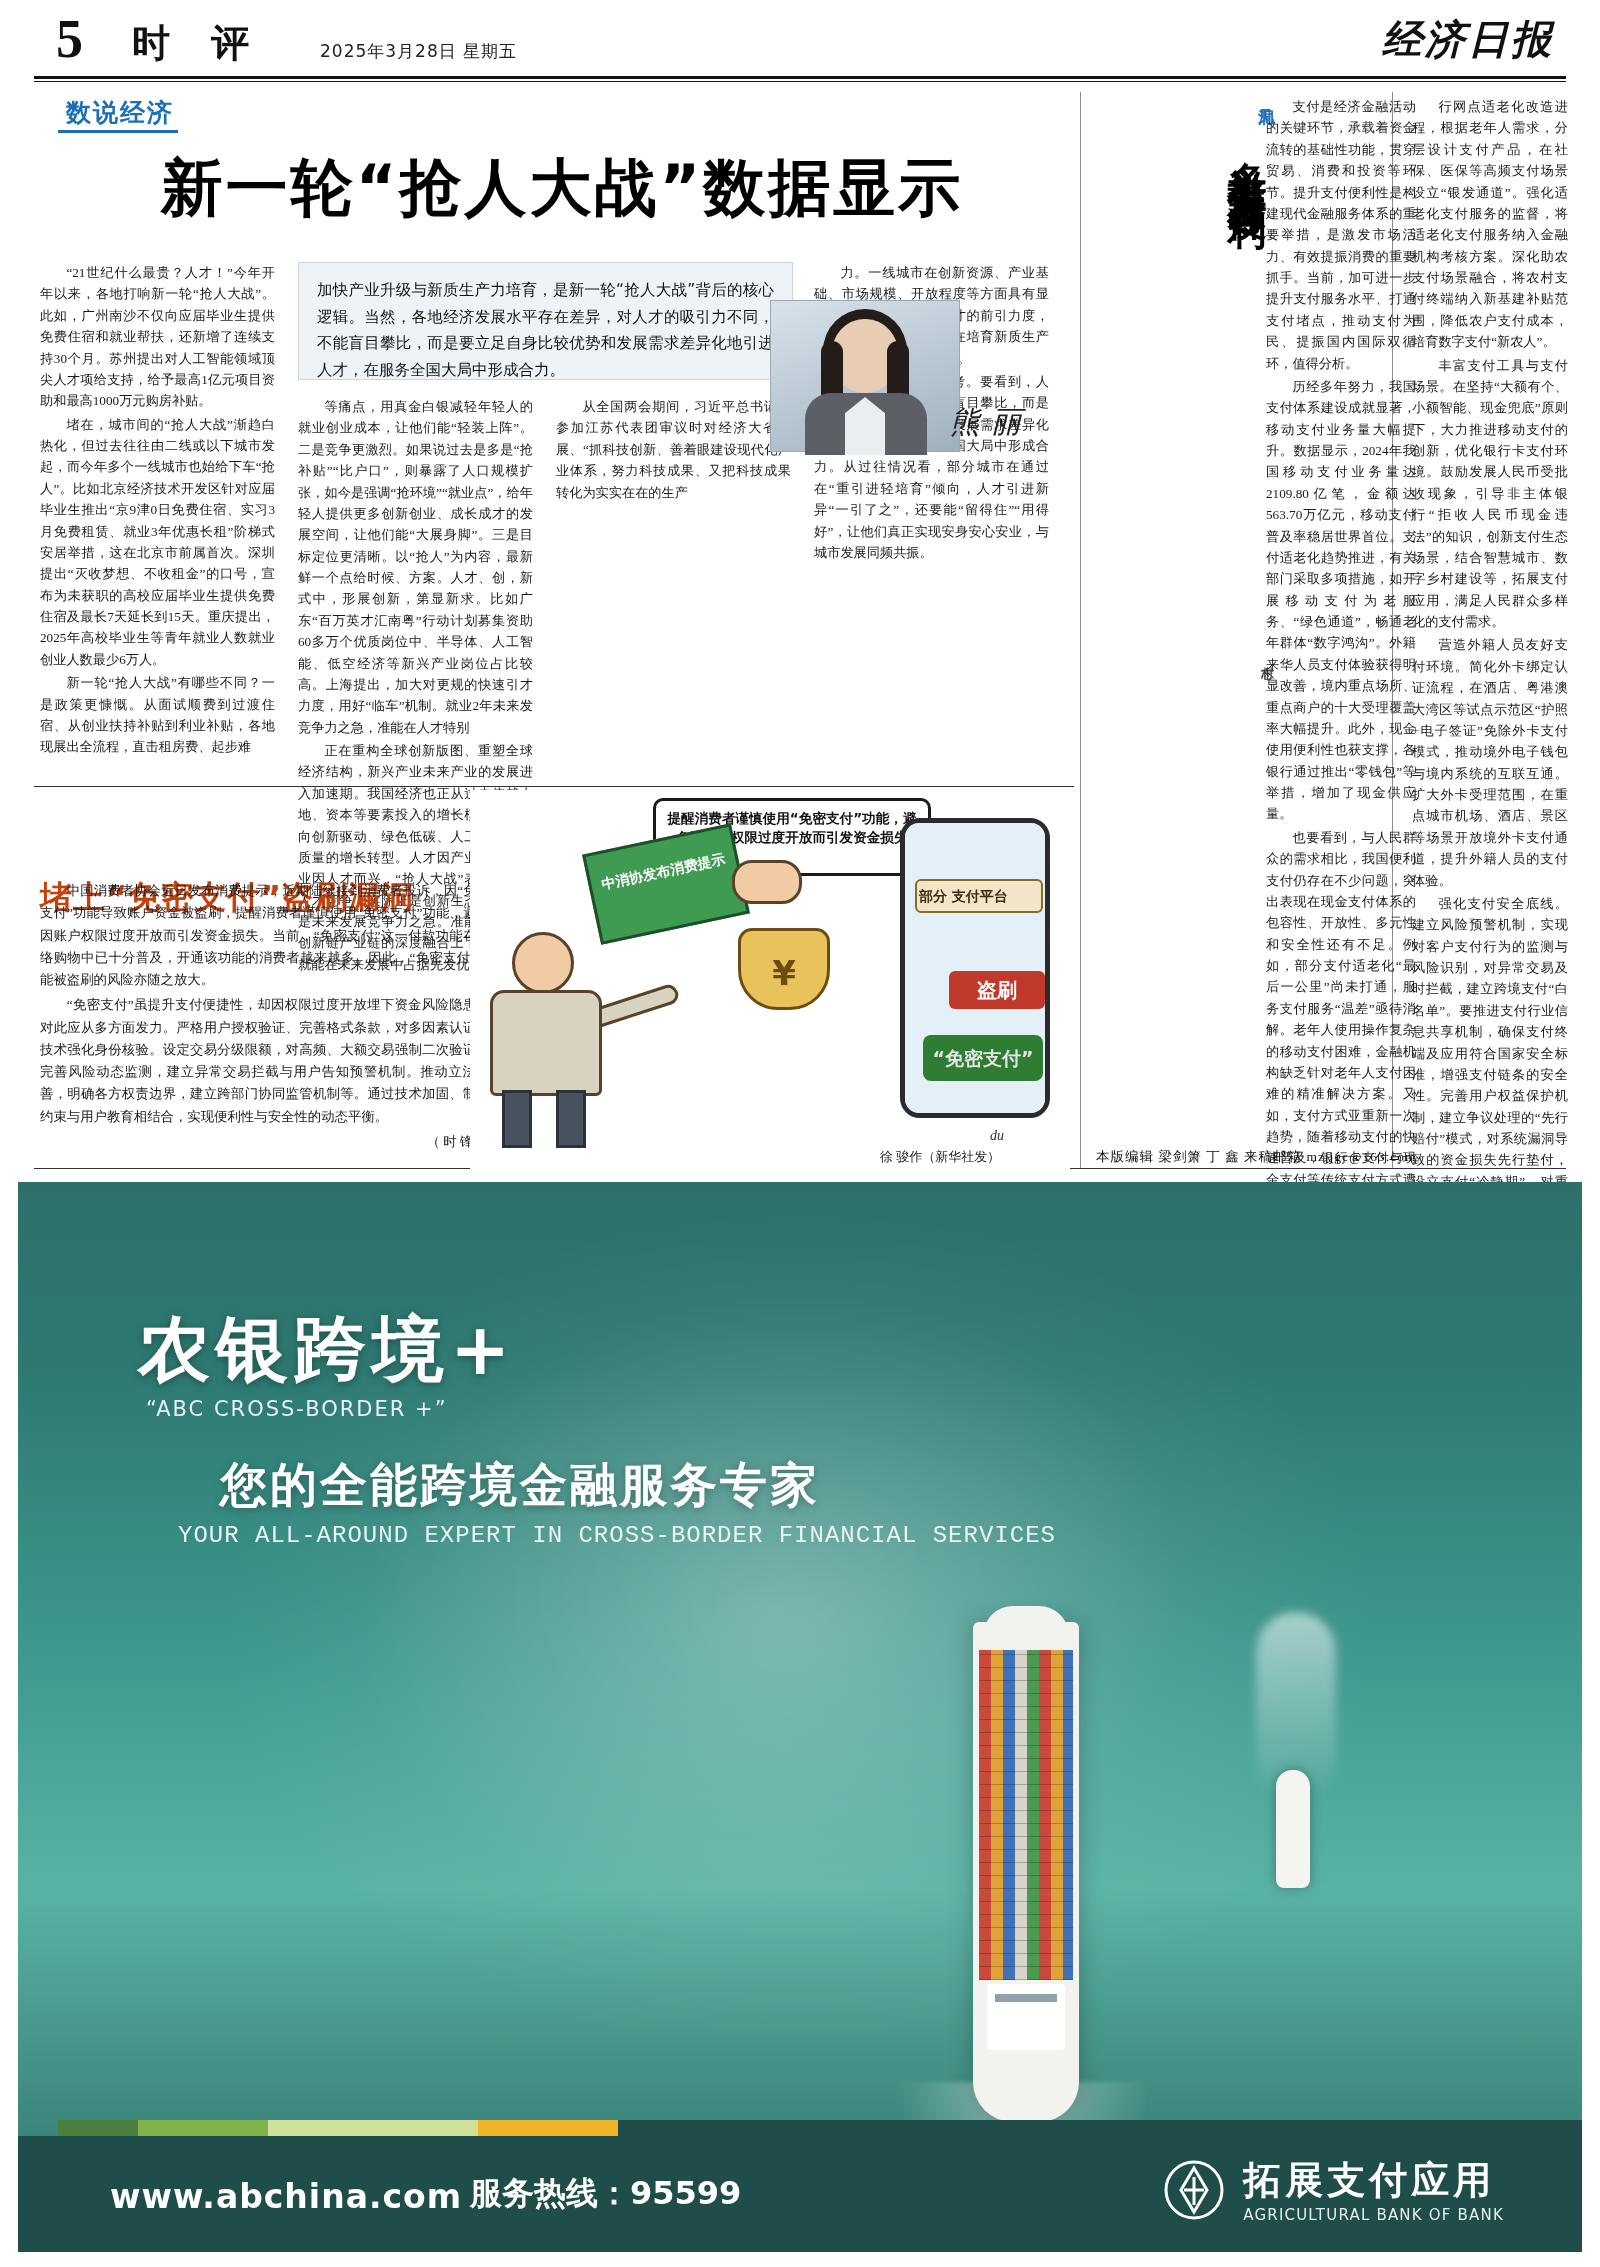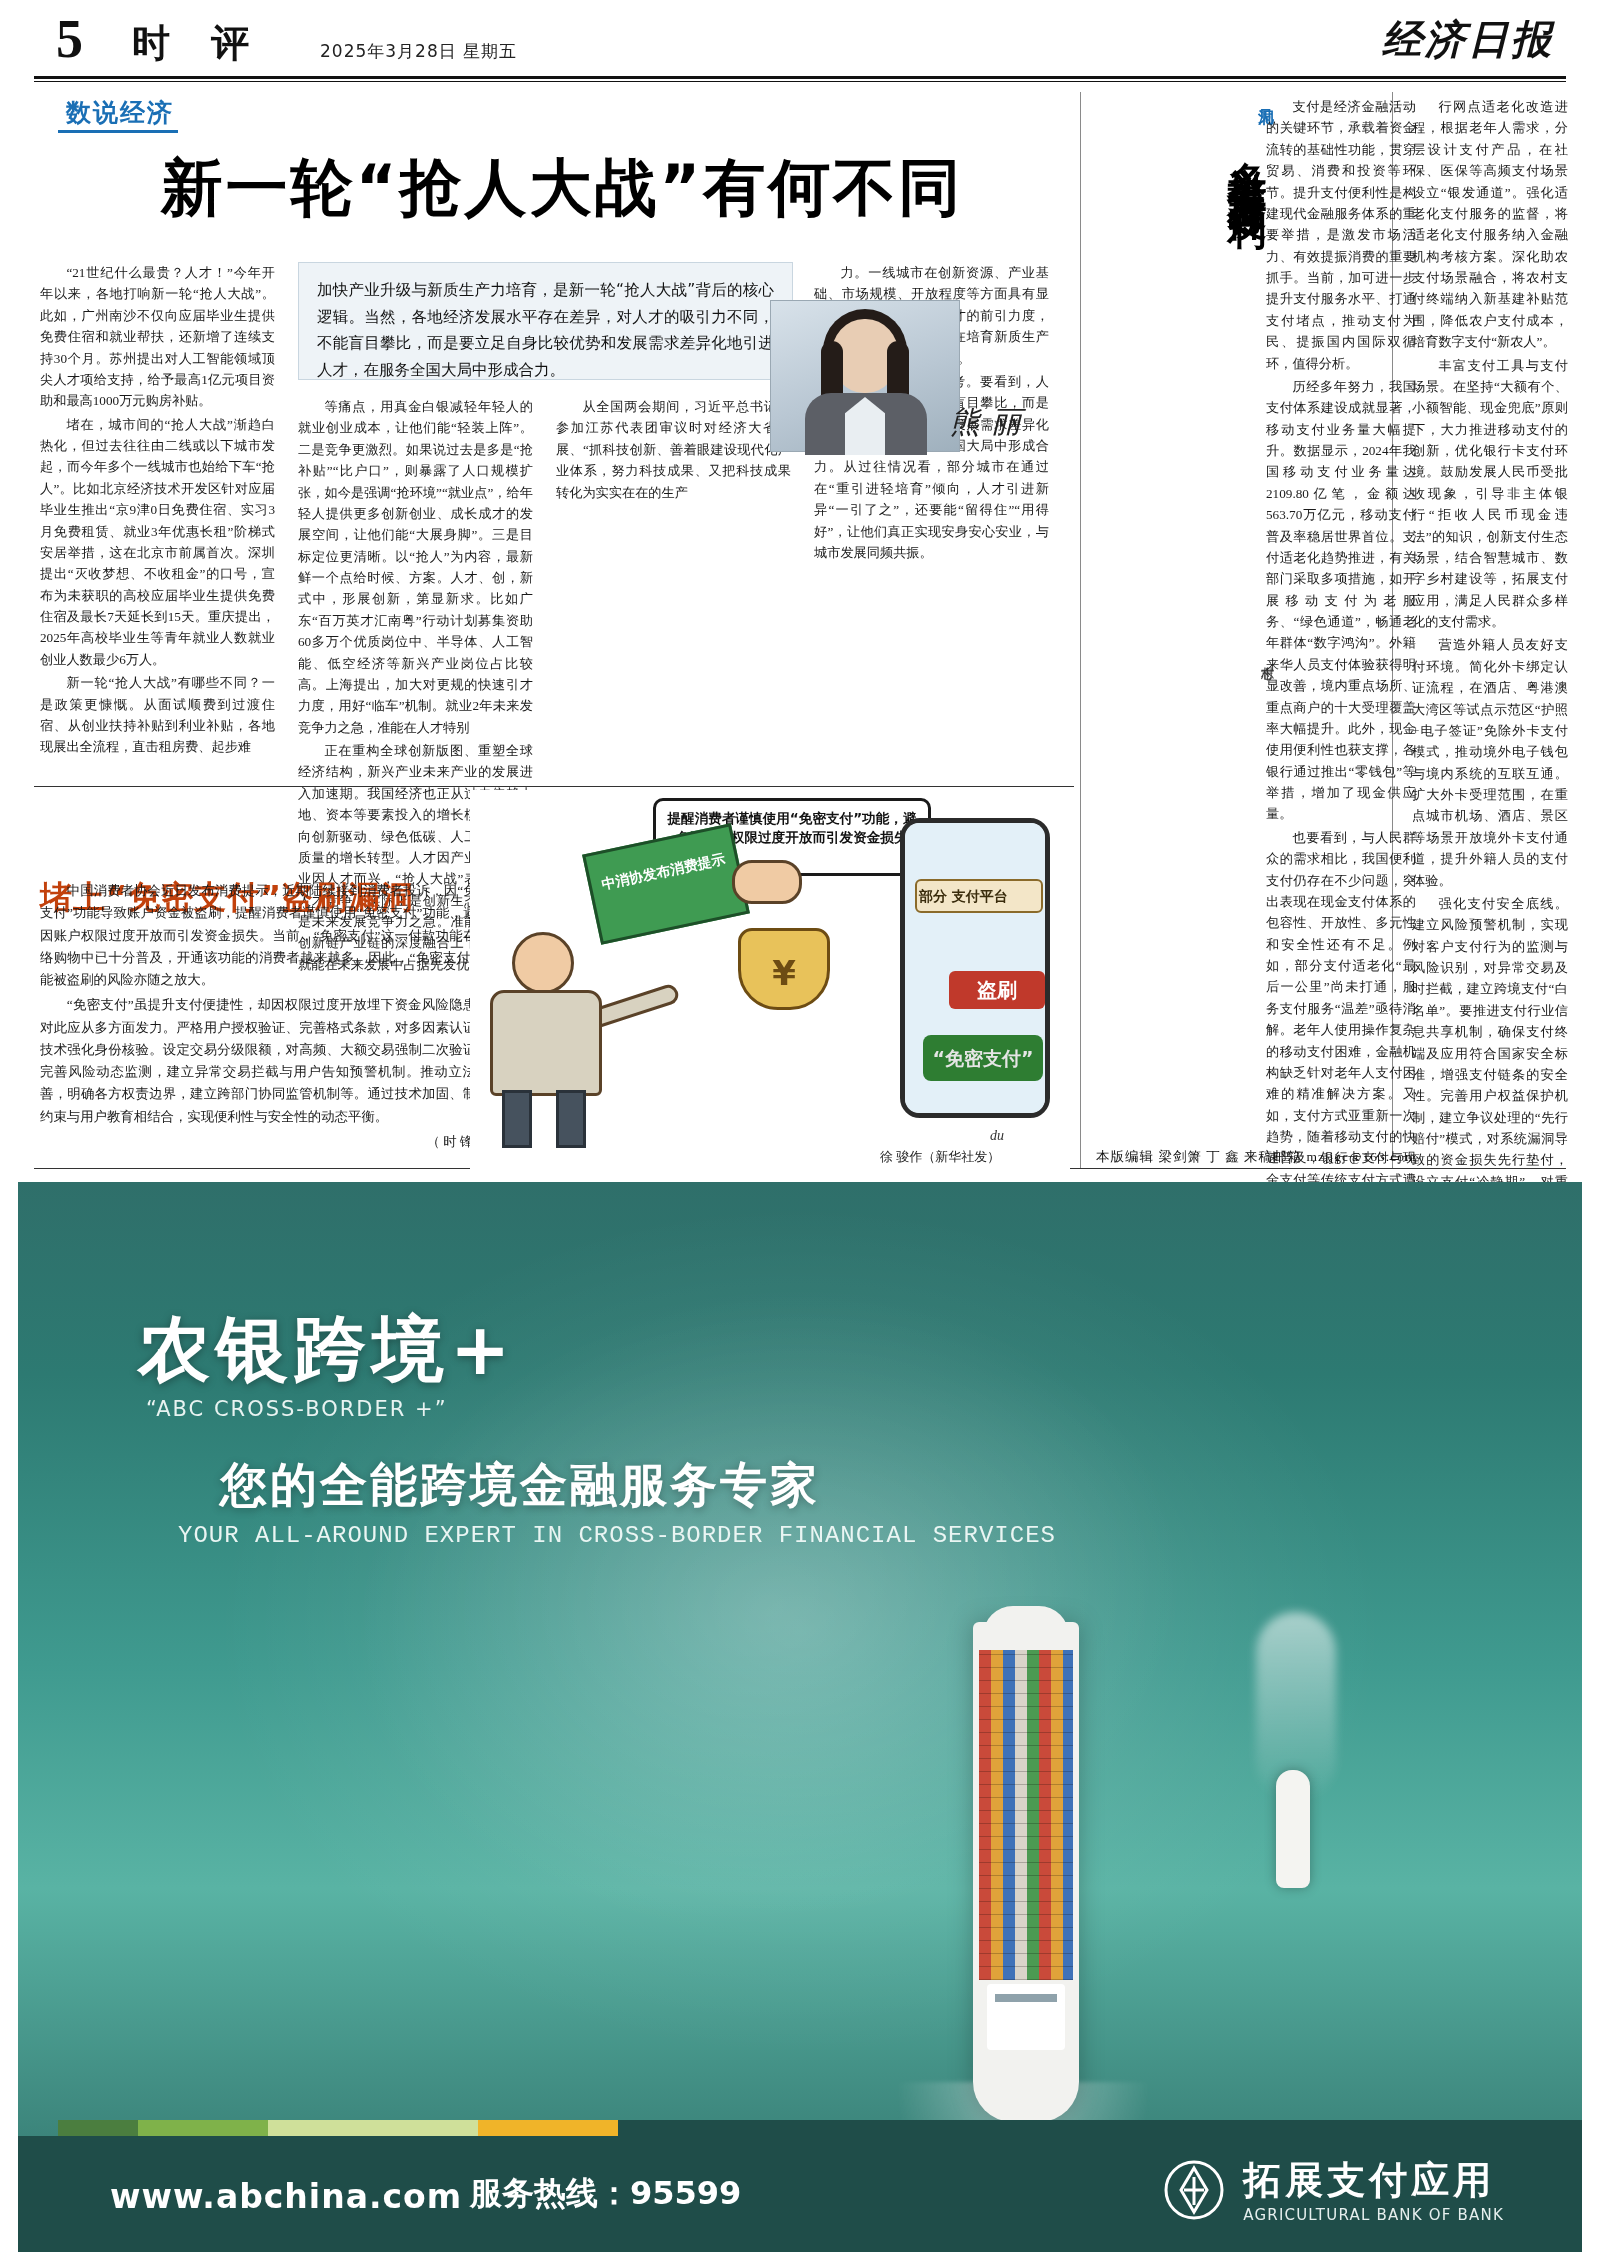--- a/index.html
+++ b/index.html
@@ -328,21 +328,21 @@
   <div class="rule-top"></div>
   <div class="rule-top2"></div>
 
   <div class="vrule" style="left:1080px; top:92px; height:1076px;"></div>
   <div class="vrule" style="left:1392px; top:92px; height:1076px;"></div>
   <div class="hrule" style="left:34px; top:786px; width:1040px;"></div>
   <div class="hrule" style="left:34px; top:1168px; width:1532px;"></div>
 
   <div class="kicker">数说经济</div>
   <div class="kicker-underline"></div>
-  <div class="headline">新一轮“抢人大战”有何不同</div>
+  <div class="headline">新一轮“抢人大战”数据显示</div>
 
   <div class="lead-body">
     <div class="lead-col" id="lcol1">
       <p>“21世纪什么最贵？人才！”今年开年以来，各地打响新一轮“抢人大战”。此如，广州南沙不仅向应届毕业生提供免费住宿和就业帮扶，还新增了连续支持30个月。苏州提出对人工智能领域顶尖人才项给支持，给予最高1亿元项目资助和最高1000万元购房补贴。</p>
       <p>堵在，城市间的“抢人大战”渐趋白热化，但过去往往由二线或以下城市发起，而今年多个一线城市也始给下车“抢人”。比如北京经济技术开发区针对应届毕业生推出“京9津0日免费住宿、实习3月免费租赁、就业3年优惠长租”阶梯式安居举措，这在北京市前属首次。深圳提出“灭收梦想、不收租金”的口号，宣布为未获职的高校应届毕业生提供免费住宿及最长7天延长到15天。重庆提出，2025年高校毕业生等青年就业人数就业创业人数最少6万人。</p>
       <p>新一轮“抢人大战”有哪些不同？一是政策更慷慨。从面试顺费到过渡住宿、从创业扶持补贴到利业补贴，各地现展出全流程，直击租房费、起步难</p>
     </div>
 
     <div class="pullbox">加快产业升级与新质生产力培育，是新一轮“抢人大战”背后的核心逻辑。当然，各地经济发展水平存在差异，对人才的吸引力不同，不能盲目攀比，而是要立足自身比较优势和发展需求差异化地引进人才，在服务全国大局中形成合力。</div>
 

